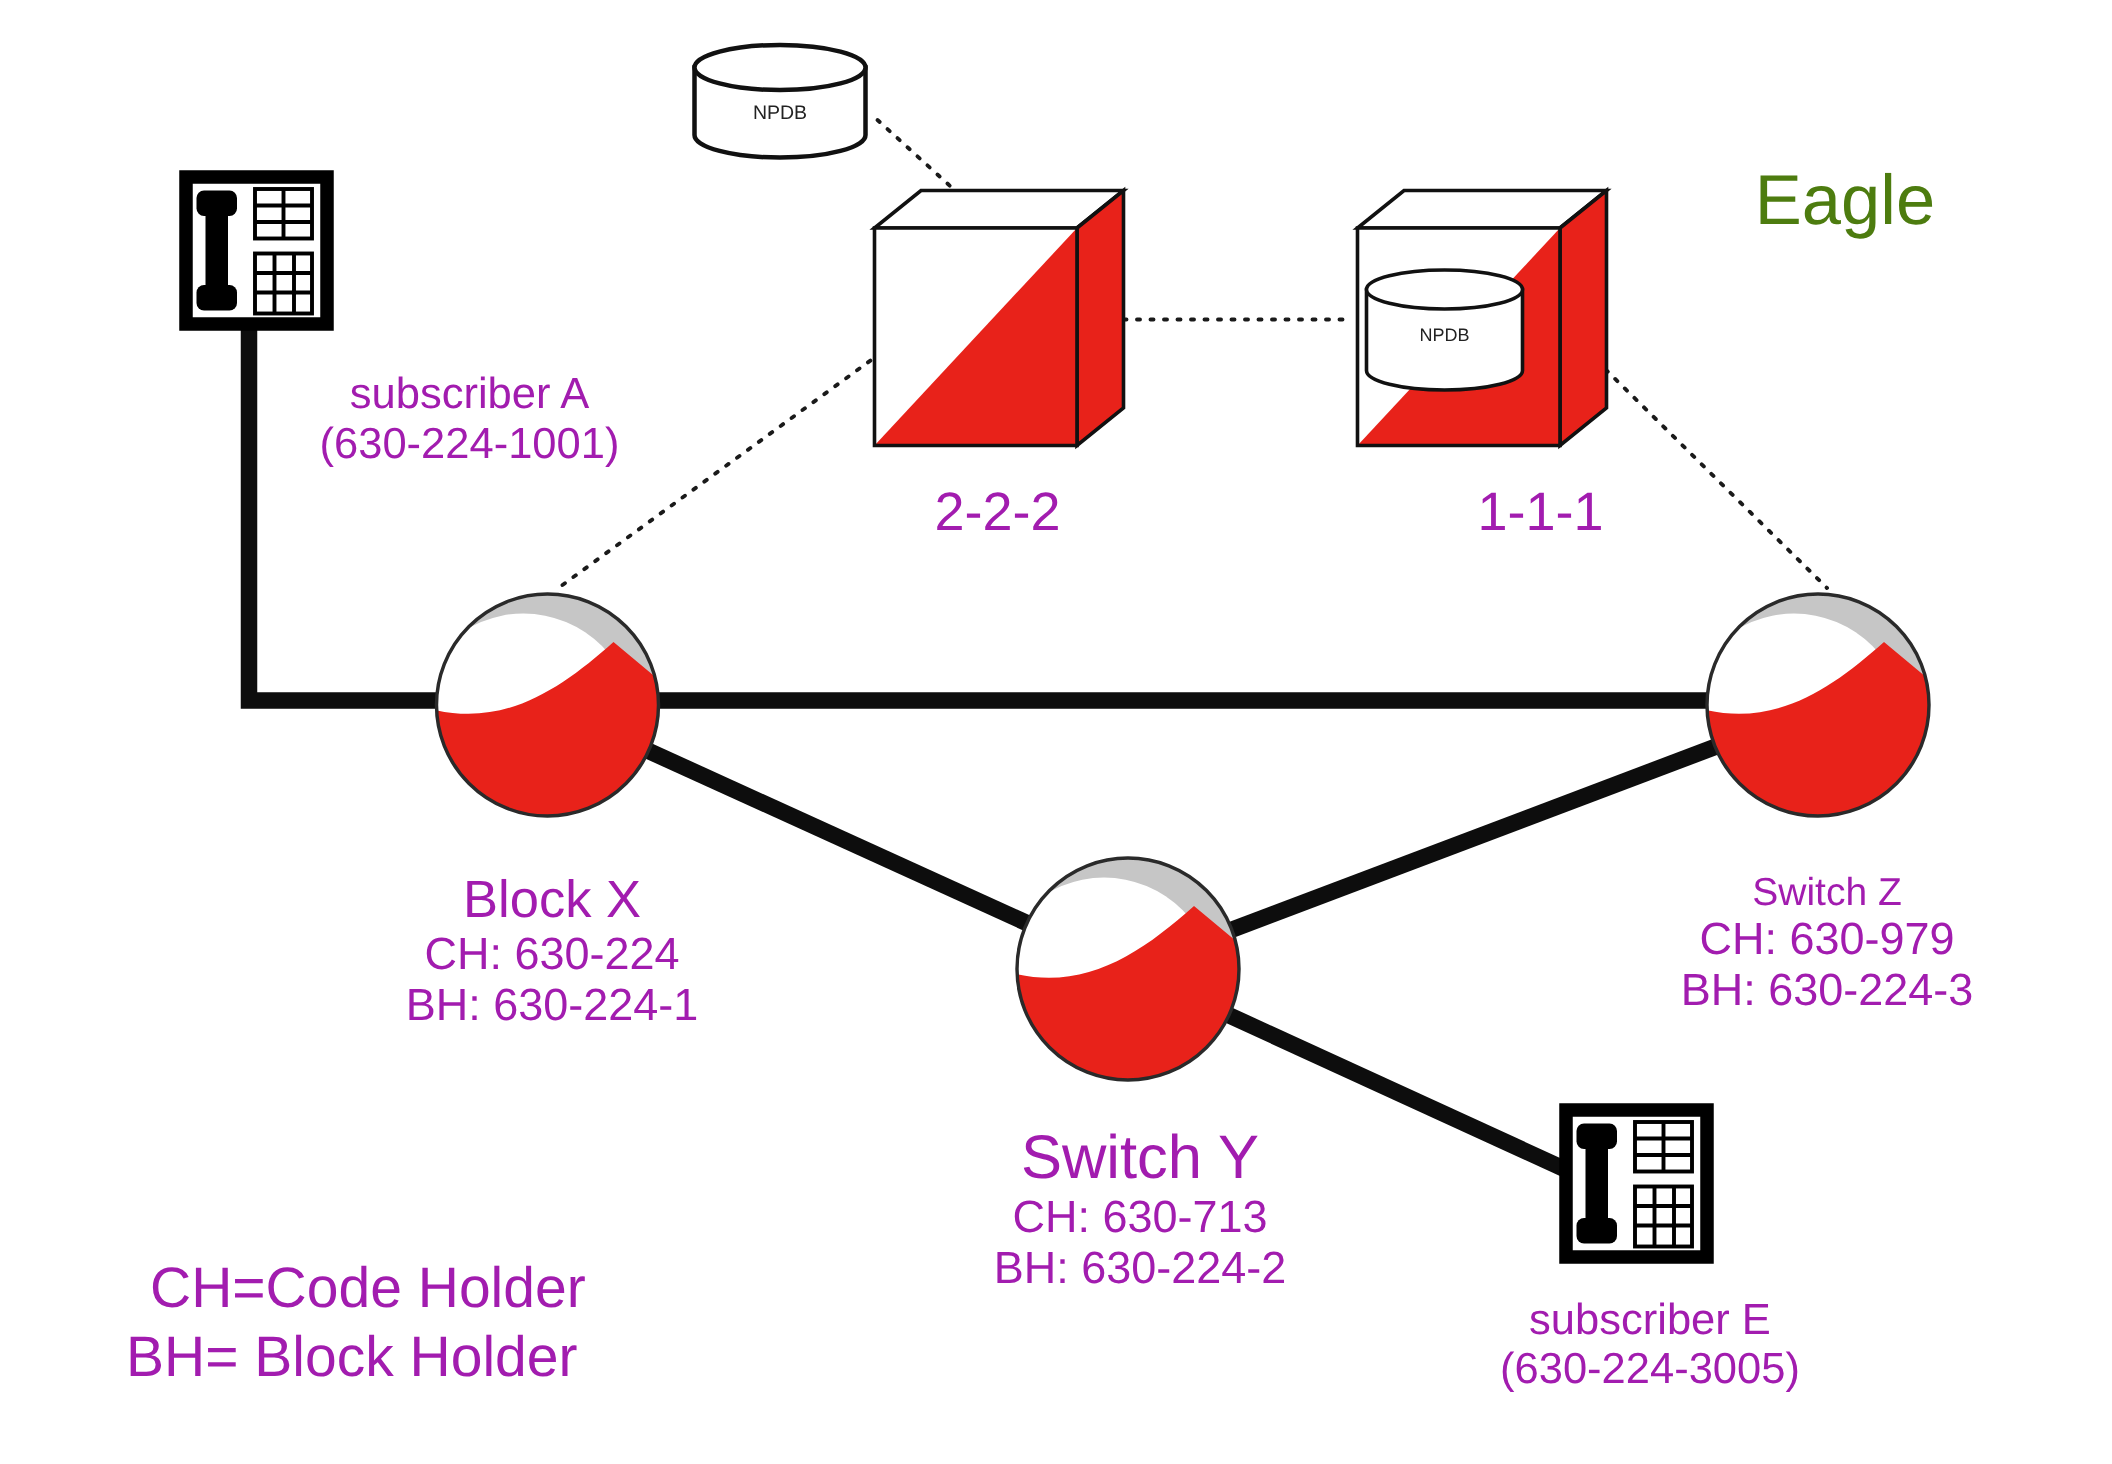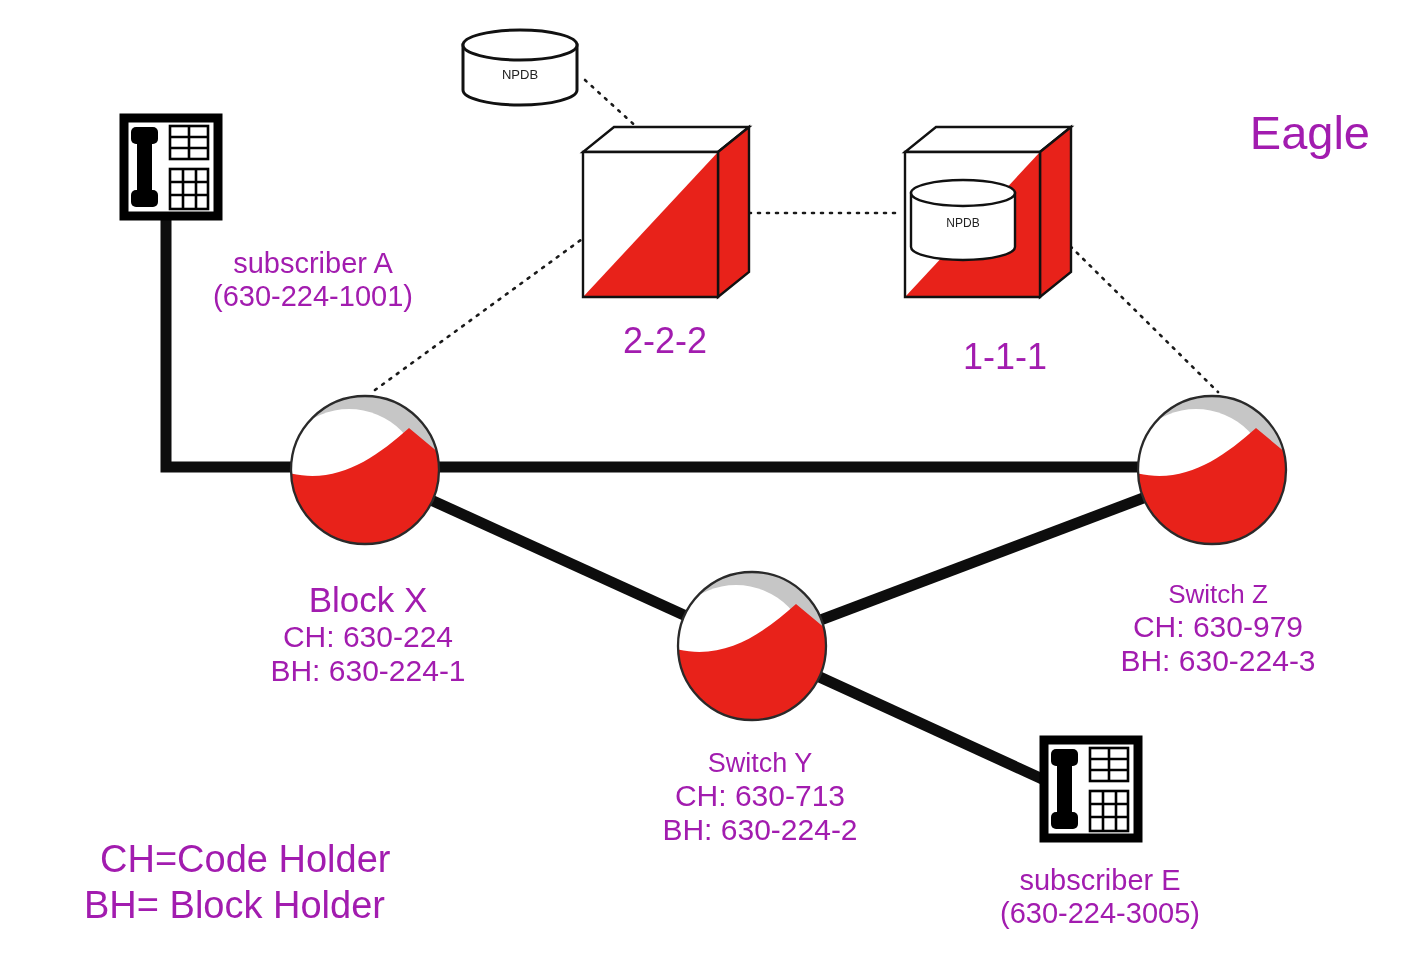--- a/index.html
+++ b/index.html
@@ -125,32 +125,32 @@
     <use href="#phone" transform="translate(1040,736)"></use>
   </svg>
 
   <div class="lbl" style="left:188px;top:247px;width:250px;font-size:29px;">
     <span class="sub">subscriber A</span>
     <span class="sub">(630-224-1001)</span>
   </div>
 
   <div class="lbl" style="left:595px;top:320px;width:140px;font-size:36px;">2-2-2</div>
 
-  <div class="lbl" style="left:935px;top:320px;width:140px;font-size:36px;margin-top:16px;">1-1-1</div>
+  <div class="lbl" style="left:957px;top:320px;width:140px;font-size:36px;">1-1-1</div>
 
-  <div class="lbl" style="left:1090px;top:106px;width:280px;font-size:47px;text-align:right;color:#a21caf;">Eagle</div>
+  <div class="lbl" style="left:1090px;top:106px;width:280px;font-size:47px;text-align:center;color:#4d7c0f;">Eagle</div>
 
   <div class="lbl" style="left:243px;top:580px;width:250px;">
     <span class="sub" style="font-size:35px;">Block X</span>
     <span class="sub" style="font-size:30px;">CH: 630-224</span>
     <span class="sub" style="font-size:30px;">BH: 630-224-1</span>
   </div>
 
   <div class="lbl" style="left:635px;top:748px;width:250px;">
-    <span class="sub" style="font-size:27px;">Switch Y</span>
+    <span class="sub" style="font-size:41px;">Switch Y</span>
     <span class="sub" style="font-size:30px;">CH: 630-713</span>
     <span class="sub" style="font-size:30px;">BH: 630-224-2</span>
   </div>
 
   <div class="lbl" style="left:1093px;top:580px;width:250px;">
     <span class="sub" style="font-size:26px;">Switch Z</span>
     <span class="sub" style="font-size:30px;">CH: 630-979</span>
     <span class="sub" style="font-size:30px;">BH: 630-224-3</span>
   </div>
 

